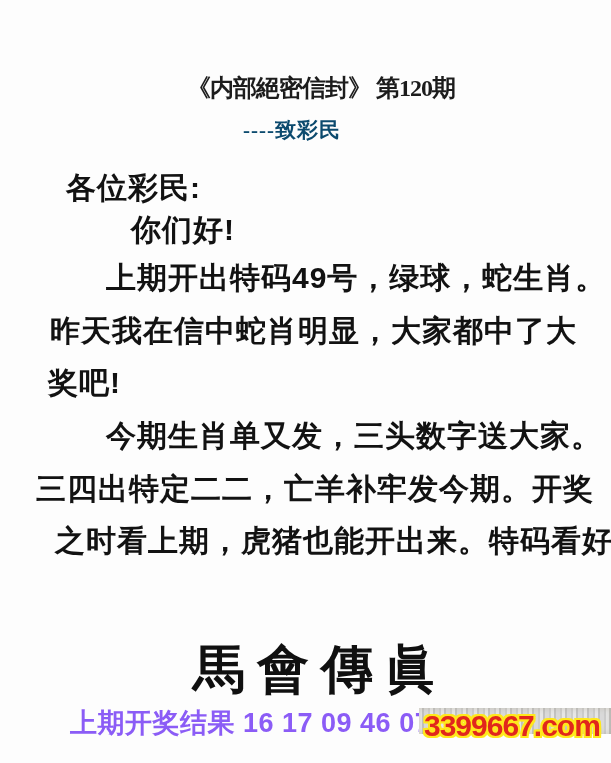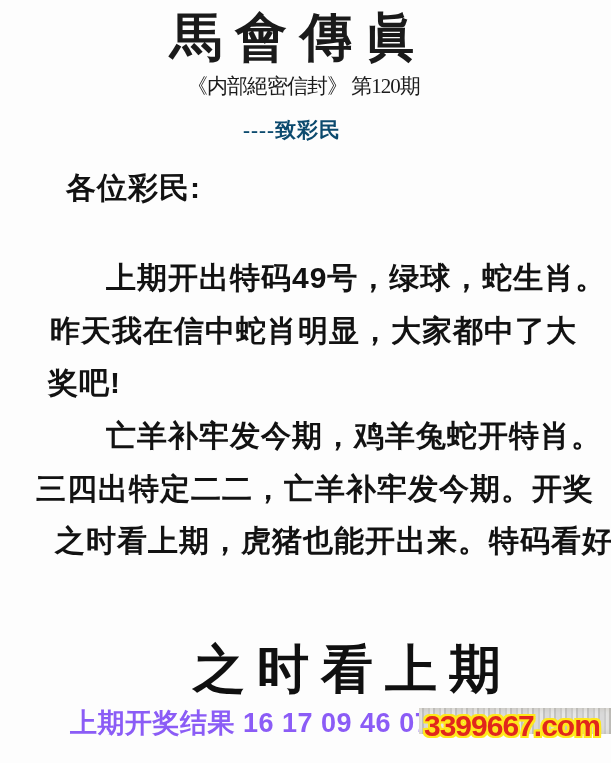--- a/index.html
+++ b/index.html
@@ -26,22 +26,22 @@
     letter-spacing: 13px;
     line-height: 1.15;
     white-space: nowrap;
     color: #1a1a1a;
   }
   .doc-subtitle {
     position: absolute;
     left: 187px;
     top: 72px;
     font-family: "Liberation Serif", "DejaVu Serif", serif;
-    font-size: 21px;
-    font-weight: 400;
+    font-size: 24px;
+    font-weight: 700;
     letter-spacing: -1px;
     white-space: nowrap;
     color: #1c1c1c;
   }
   .dedication {
     position: absolute;
     left: 243px;
     top: 116px;
     font-family: "Liberation Serif", "DejaVu Serif", serif;
     font-size: 21px;
@@ -108,43 +108,43 @@
       -2px  2px 0 #ffe81c,  2px  2px 0 #ffe81c,
        0   -2px 0 #ffe81c,  0    2px 0 #ffe81c,
       -2px  0   0 #ffe81c,  2px  0   0 #ffe81c;
   }
 </style>
 </head>
 <body>
 
 <div class="page">
 
-  <div class="doc-title">馬會傳眞</div>
 
   <div class="doc-subtitle">《内部絕密信封》 第120期</div>
 
   <div class="dedication">----致彩民</div>
 
   <div class="body-line" style="left:66px;  top:168px;">各位彩民:</div>
 
+  <div class="body-line" style="left:131px; top:210px;">你们好!</div>
 
   <div class="body-line" style="left:100px; top:258px;margin-left:6px;">上期开出特码49号，绿球，蛇生肖。</div>
 
   <div class="body-line" style="left:48px;  top:363px;">奖吧!</div>
 
   <div class="body-line" style="left:50px;  top:311px;">昨天我在信中蛇肖明显，大家都中了大</div>
 
-  <div class="body-line" style="left:106px; top:416px;">亡羊补牢发今期，鸡羊兔蛇开特肖。</div>
+  <div class="body-line" style="left:106px; top:416px;">今期生肖单又发，三头数字送大家。</div>
 
   <div class="body-line" style="left:36px;  top:469px;">三四出特定二二，亡羊补牢发今期。开奖</div>
 
   <div class="body-line" style="left:38px;  top:521px;margin-left:17px;">之时看上期，虎猪也能开出来。特码看好</div>
 
 
-  <div class="slogan">之时看上期</div>
+  <div class="slogan">馬會傳眞</div>
 
   <div class="prev-result">上期开奖结果 16 17 09 46 07 33 特49</div>
 
   <div class="watermark-band">
     <div class="watermark-text">3399667.com</div>
   </div>
 
 </div>
 
 </body></html>

